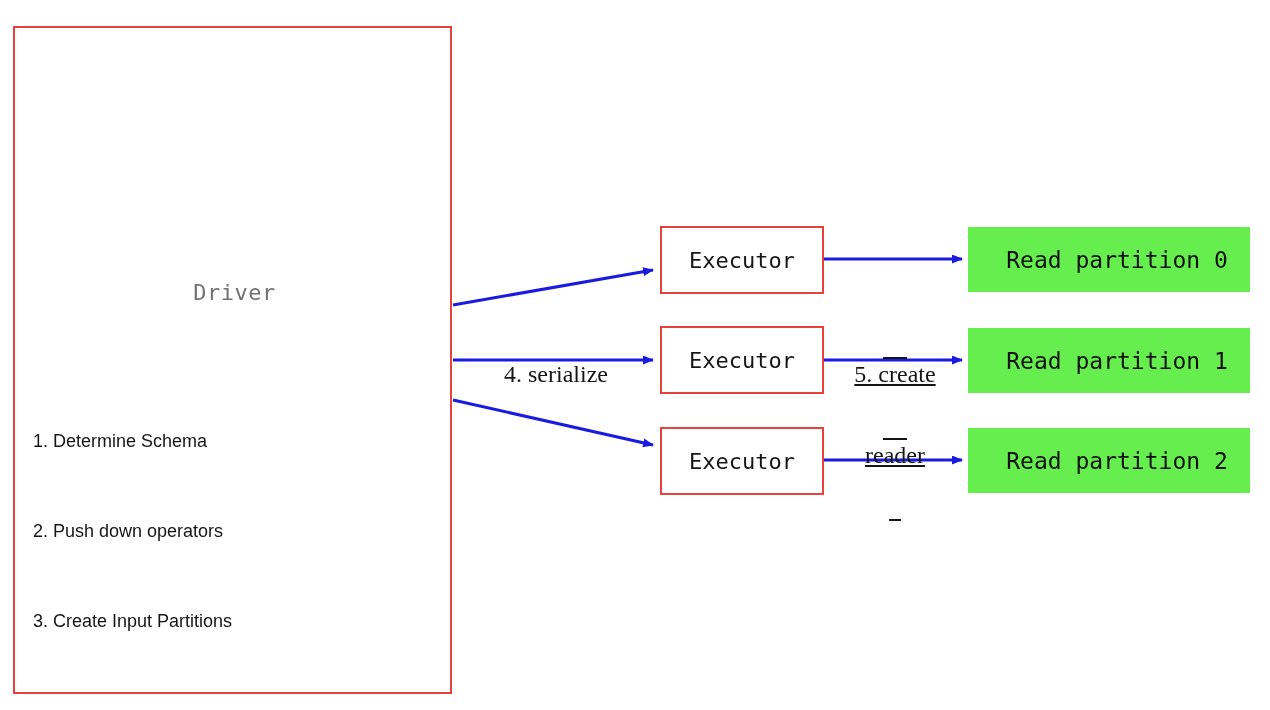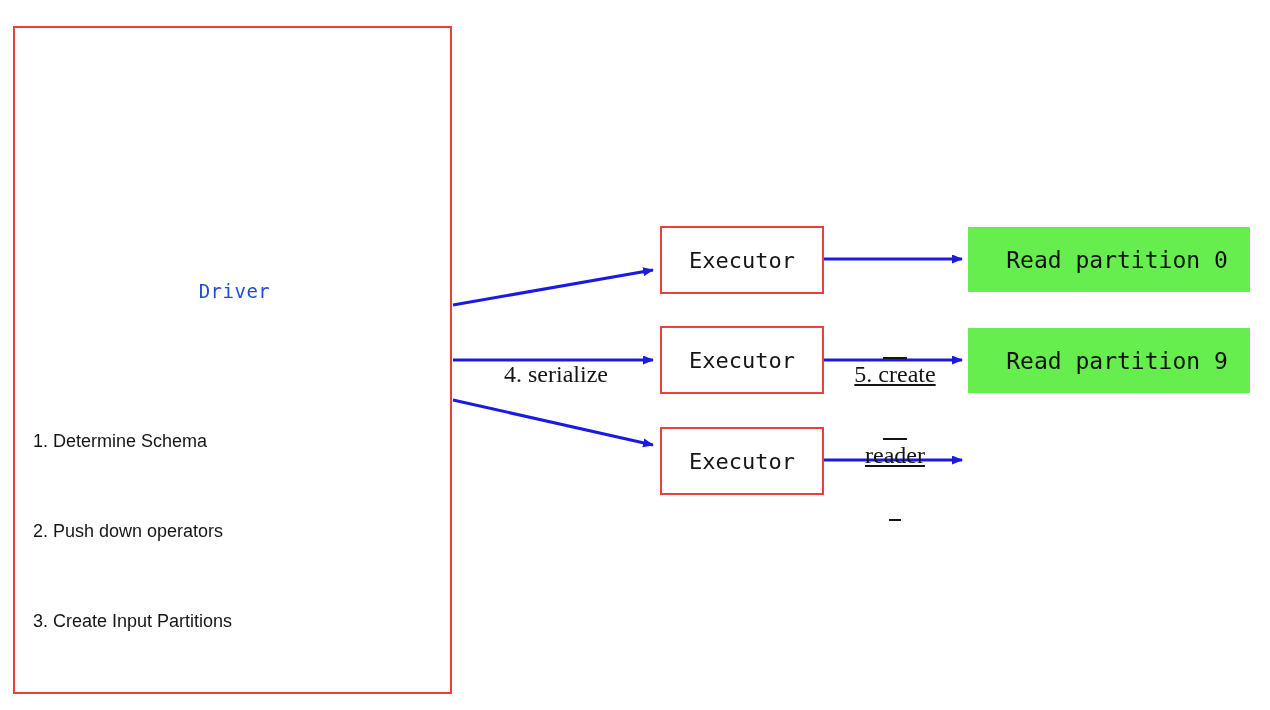--- a/index.html
+++ b/index.html
@@ -34,22 +34,22 @@
     background: #ffffff;
     box-sizing: border-box;
   }
   .driver-title {
     position: absolute;
     left: 0;
     top: 252px;
     width: 439px;
     text-align: center;
     font-family: "DejaVu Sans Mono", "Liberation Mono", monospace;
-    font-size: 19px;
-    color: #1d4ed8;
+    font-size: 22px;
+    color: #737373;
     letter-spacing: 0.5px;
     white-space: pre;
   }
   .driver-steps {
     position: absolute;
     left: 18px;
     top: 338px;
     font-family: Liberation Sans, sans-serif;
     font-size: 18px;
     line-height: 30px;
@@ -177,21 +177,24 @@
     <div class="executor-label">Executor</div>
   </div>
   <div class="executor-box" id="executor-2">
     <div class="executor-label">Executor</div>
   </div>
 
   <div class="partition-box" id="partition-0">
     <div class="partition-label">Read partition 0</div>
   </div>
   <div class="partition-box" id="partition-1">
-    <div class="partition-label">Read partition 9</div>
+    <div class="partition-label">Read partition 1</div>
+  </div>
+  <div class="partition-box" id="partition-2">
+    <div class="partition-label">Read partition 2</div>
   </div>
 
   <div class="edge-label" id="label-serialize">
     <div>4. serialize</div>
   </div>
   <div class="edge-label" id="label-create-reader">
     <div>5. create</div>
     <div>reader</div>
   </div>
 

